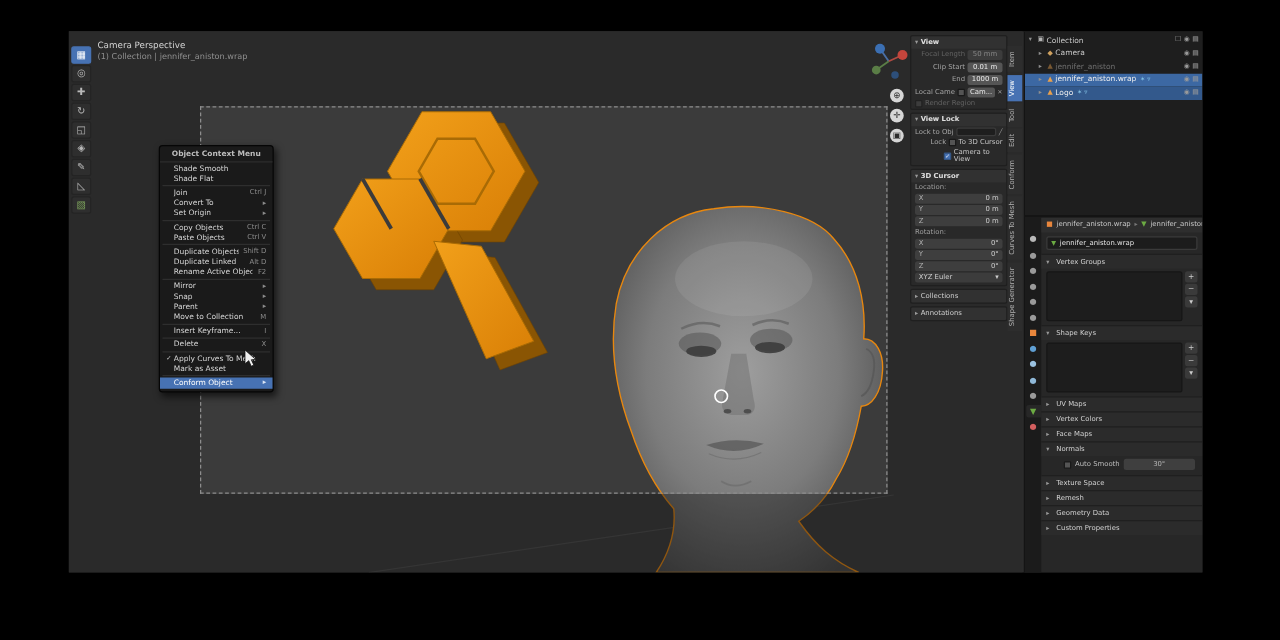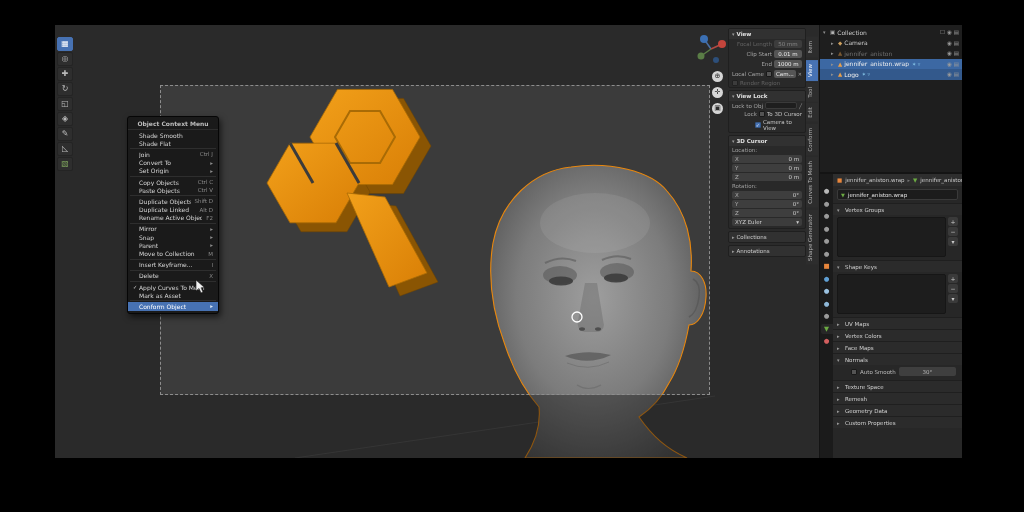--- a/index.html
+++ b/index.html
@@ -170,20 +170,24 @@
         <path d="M 522 360 Q 533 367 546 360" stroke="#636363" stroke-width="1.2" fill="none" opacity="0.5"></path>
 
         <path d="M 638 254 Q 646 258 644 272 Q 642 288 634 292" stroke="#555" stroke-width="1.5" fill="none" opacity="0.7"></path>
       </g>
 
       <circle cx="522" cy="292" r="5" fill="none" stroke="#ffffff" stroke-width="1.3"></circle>
     </svg>
 
     <div class="cam-frame"></div>
 
+    <div class="vp-header">
+      <div class="l1">Camera Perspective</div>
+      <div class="l2">(1) Collection | jennifer_aniston.wrap</div>
+    </div>
 
     <div class="toolbar" id="toolbar">
         <div class="tbtn active">▦</div>
         <div class="tbtn">◎</div>
         <div class="tbtn">✚</div>
         <div class="tbtn">↻</div>
         <div class="tbtn">◱</div>
         <div class="tbtn">◈</div>
         <div class="tbtn">✎</div>
         <div class="tbtn">◺</div>

